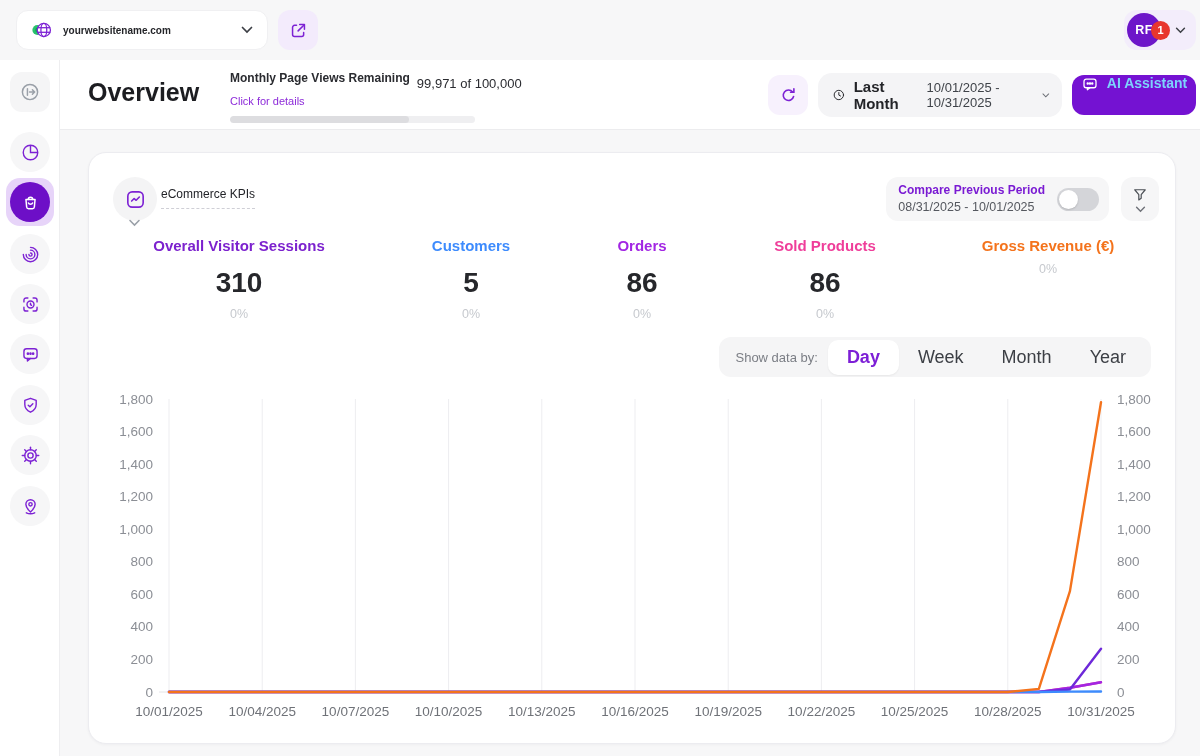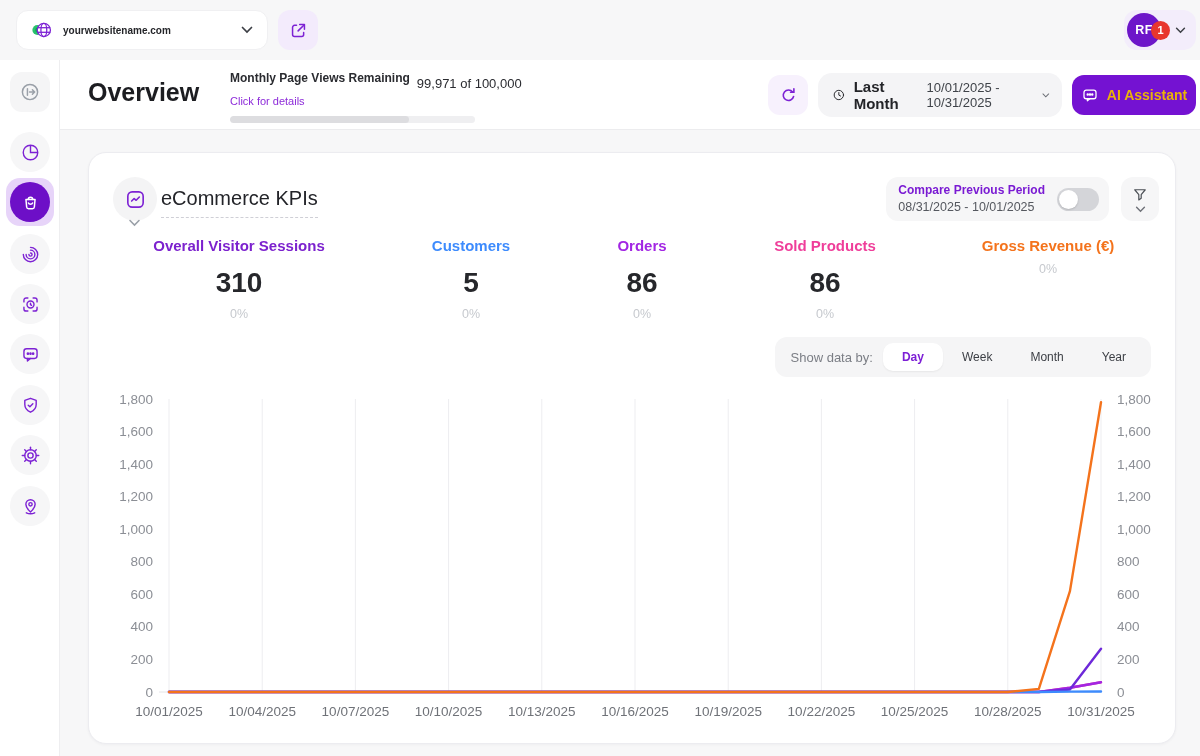--- a/index.html
+++ b/index.html
@@ -30,46 +30,46 @@
   .quota-row { display:flex; align-items:flex-start; }
   .quota-label { font-size:12px; font-weight:700; color:#2a2b30; white-space:nowrap; }
   .quota-value { font-size:13px; color:#2a2b30; margin-left:7px; margin-top:5px; white-space:nowrap; }
   .quota-link { font-size:11px; color:#8d2bd9; margin-top:1px; cursor:pointer; display:inline-block; }
   .quota-bar { margin-top:7px; width:245px; height:7px; border-radius:4px; background:#efeff1; overflow:hidden; }
   .quota-fill { height:100%; width:73%; background:#dddde0; border-radius:4px; }
   .refresh-btn { position:absolute; left:708px; top:15px; width:40px; height:40px; border:none; border-radius:12px; background:#f7f1fd; display:flex; align-items:center; justify-content:center; cursor:pointer; }
   .date-pill { position:absolute; left:758px; top:13px; width:244px; height:44px; background:#f4f4f6; border-radius:14px; display:flex; align-items:center; padding:0 12px 0 14px; gap:8px; cursor:pointer; }
   .date-preset { font-size:15px; font-weight:700; color:#232428; }
   .date-range { font-size:13px; color:#3f4349; margin-left:4px; }
-  .ai-btn { position:absolute; left:1012px; top:15px; width:124px; height:40px; border:none; border-radius:12px; background:#7412d2; color:#eab308; display:flex; align-items:center; justify-content:center; gap:8px; font-size:14px; font-weight:700; cursor:pointer; font-family:"Liberation Sans",sans-serif; }
+  .ai-btn { position:absolute; left:1012px; top:15px; width:124px; height:40px; border:none; border-radius:12px; background:#7412d2; color:#7dd3fc; display:flex; justify-content:center; gap:8px; font-size:14px; font-weight:700; cursor:pointer; font-family:"Liberation Sans",sans-serif; }
 
   
   .main { position:absolute; left:60px; top:130px; width:1140px; height:626px; background:#f7f7f8; }
   .card { position:absolute; left:28px; top:22px; width:1088px; height:592px; background:#fff; border:1px solid #ececf0; border-radius:18px; box-shadow:0 1px 3px rgba(20,20,40,.04); }
   .widget-badge { position:absolute; left:24px; top:24px; width:44px; height:44px; border-radius:50%; background:#f4f4f5; display:flex; align-items:center; justify-content:center; cursor:pointer; }
   .widget-chevron { position:absolute; left:39px; top:66px; }
-  .card-title { position:absolute; left:72px; top:34px; font-size:20px; font-weight:500; color:#232429; padding-bottom:7px; border-bottom:1px dashed #cfcfd6; cursor:pointer; }
+  .card-title { position:absolute; left:72px; top:34px; font-size:12px; font-weight:500; color:#232429; padding-bottom:7px; border-bottom:1px dashed #cfcfd6; cursor:pointer; }
   .compare-pill { position:absolute; right:66px; top:24px; height:44px; background:#f6f6f7; border-radius:12px; display:flex; align-items:center; gap:12px; padding:0 10px 0 12px; }
   .compare-label { font-size:12px; font-weight:700; color:#7a1bd3; line-height:1.35; }
   .compare-range { font-size:12.5px; color:#55585f; line-height:1.35; }
   .toggle { width:42px; height:23px; border-radius:12px; background:#d4d5d9; position:relative; cursor:pointer; }
   .toggle .knob { position:absolute; left:2px; top:2px; width:19px; height:19px; border-radius:50%; background:#fff; box-shadow:0 1px 2px rgba(0,0,0,.15); }
   .filter-pill { position:absolute; right:16px; top:24px; width:38px; height:44px; border:none; background:#f6f6f7; border-radius:12px; display:flex; flex-direction:column; align-items:center; justify-content:center; gap:2px; cursor:pointer; }
 
   .kpi-row { position:absolute; left:0; top:84px; width:1088px; display:flex; }
   .kpi { text-align:center; }
   .kpi:nth-child(1){ width:300px; } .kpi:nth-child(2){ width:164px; } .kpi:nth-child(3){ width:178px; }
   .kpi:nth-child(4){ width:188px; } .kpi:nth-child(5){ width:258px; }
   .kpi-label { font-size:15px; font-weight:700; cursor:pointer; }
   .kpi-value { font-size:28px; font-weight:600; color:#26272b; margin-top:13px; }
   .kpi-delta { font-size:12.5px; color:#c6c9ce; margin-top:8px; }
 
   .seg-wrap { position:absolute; right:24px; top:184px; height:40px; background:#f5f5f6; border-radius:12px; display:flex; align-items:center; padding:0 6px 0 16px; }
   .seg-label { font-size:13px; color:#7b7e85; margin-right:10px; }
-  .seg-opt { padding:7px 19px; font-size:12px; color:#3c3f45; border-radius:10px; cursor:pointer; }
+  .seg-opt { padding:7px 19px; font-size:18px; color:#3c3f45; border-radius:10px; cursor:pointer; }
   .seg-opt.active { background:#fff; color:#7d1fd6; font-weight:700; box-shadow:0 1px 2px rgba(0,0,0,.06); }
 
   .chart-svg { position:absolute; left:0; top:236px; }
   .chart-svg text { font-family:"Liberation Sans", sans-serif; }
 </style>
 </head>
 <body>
 
 <div class="topbar">
   <div class="site-pill">

